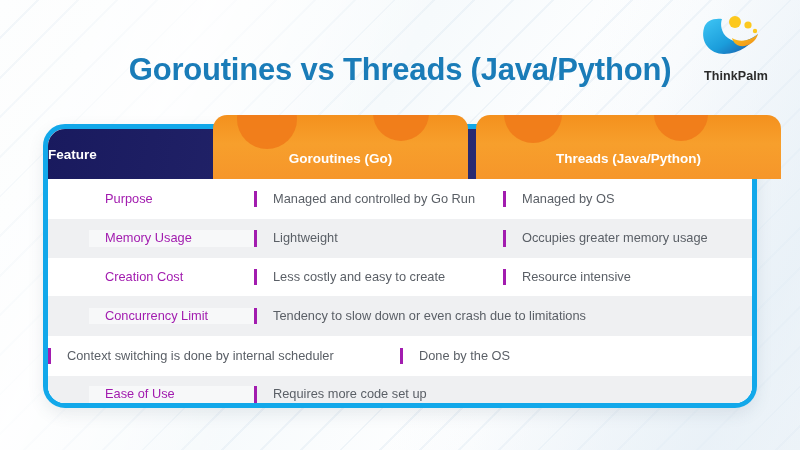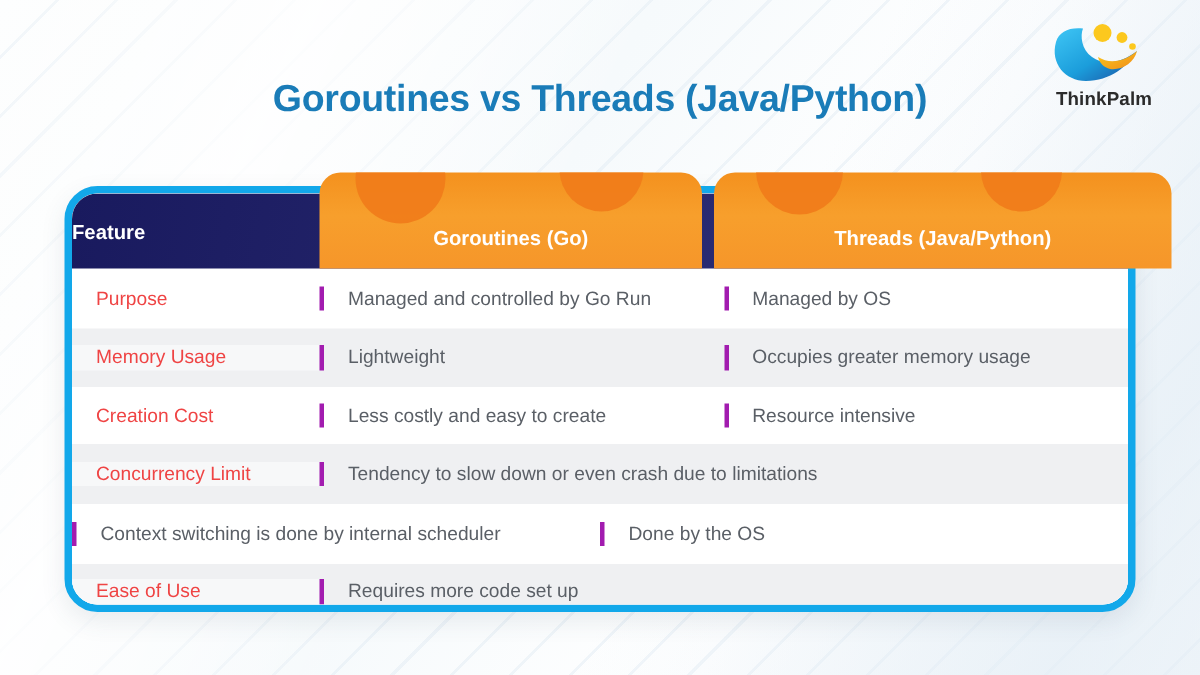--- a/index.html
+++ b/index.html
@@ -57,30 +57,30 @@
     height: 72px;
     z-index: 6;
     text-align: center;
   }
   .logo-mark { width: 76px; height: 46px; display: block; margin: 0 auto; }
   .logo-text {
     font-size: 12.5px;
     font-weight: bold;
     color: #2b2b2b;
     letter-spacing: 0.1px;
-    margin-top: 1px;
+    margin-top: 11px;
   }
 
   
   .title {
     position: absolute;
     left: 0; right: 0;
     top: 52px;
     text-align: center;
-    font-size: 25px;
+    font-size: 31px;
     font-weight: bold;
     color: #1a7cb8;
     letter-spacing: -0.2px;
     z-index: 5;
   }
 
   
   .card {
     position: absolute;
     left: 43px;
@@ -161,22 +161,23 @@
 
   .td {
     box-sizing: border-box;
     font-size: 12.8px;
     color: #5a5f66;
     line-height: 1.32;
     padding: 0 0 0 16px;
   }
   .td-feature {
     width: 165px;
-    color: #ef4444;
-    background: #ffffff;
+    color: #a21caf;
+    background: #ffffff;
+    margin-left: 41px;
   }
   .tr.even .td-feature { background: #f7f8f9; }
   .td-col {
     flex: 1;
     border-left: 3px solid #a21caf;
   }
 
   .sr-only { position:absolute; width:1px; height:1px; overflow:hidden; clip:rect(0 0 0 0); }
 </style>
 </head>

